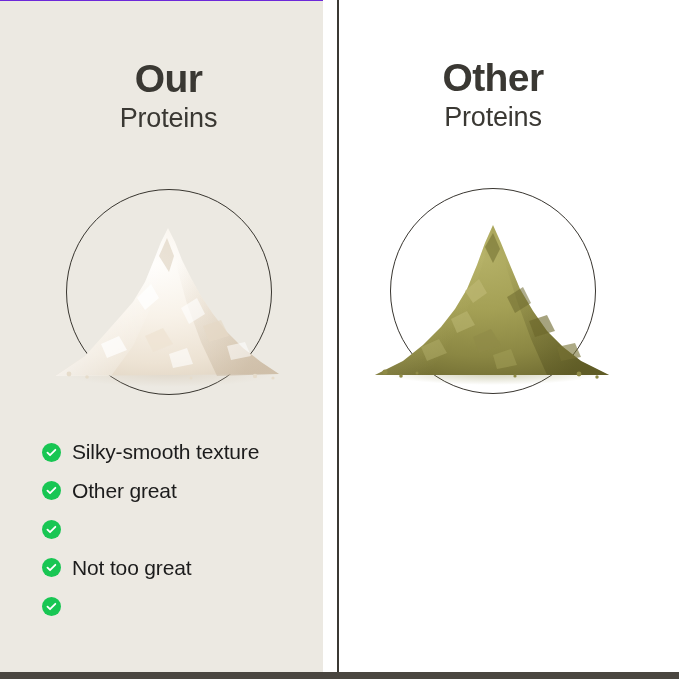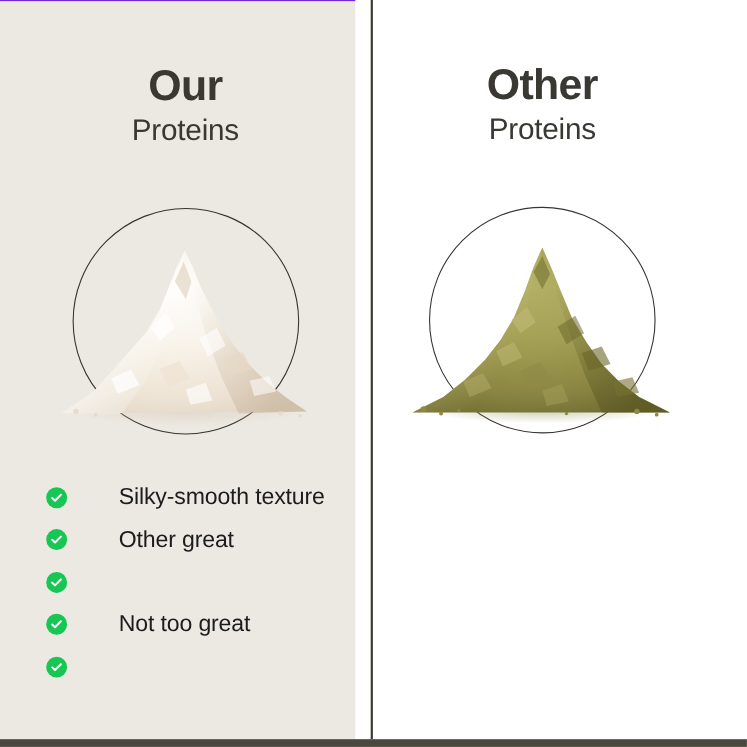--- a/index.html
+++ b/index.html
@@ -115,21 +115,20 @@
     padding: 0;
     margin: 0;
     list-style: none;
   }
   .list-left  { left: 42px; }
 
   .feature-item {
     display: flex;
     align-items: center;
     height: 38.5px;
-    gap: 36px;
   }
   .status-icon {
     flex: 0 0 auto;
     width: 19px;
     height: 19px;
     border-radius: 50%;
     display: flex;
     align-items: center;
     justify-content: center;
     margin-right: 11px;

